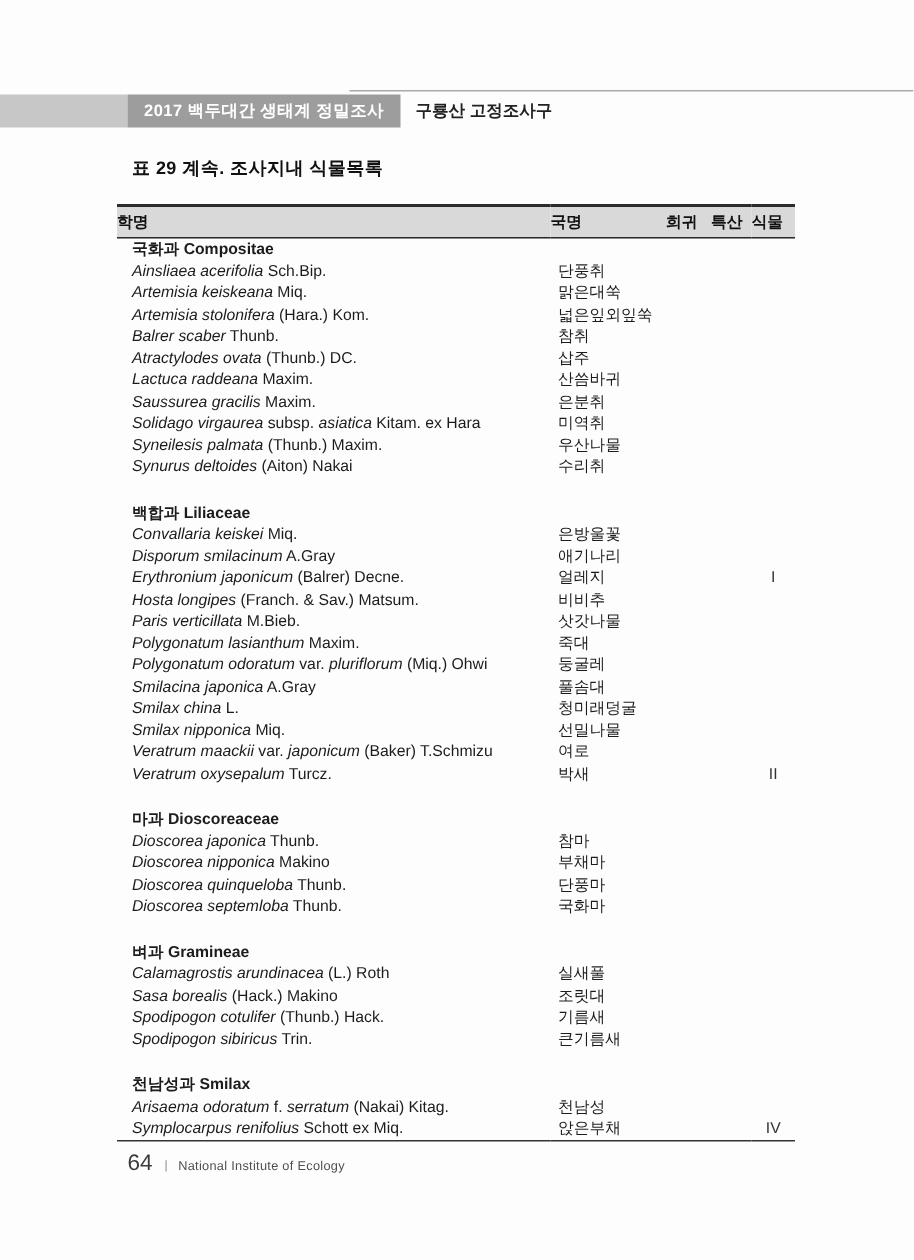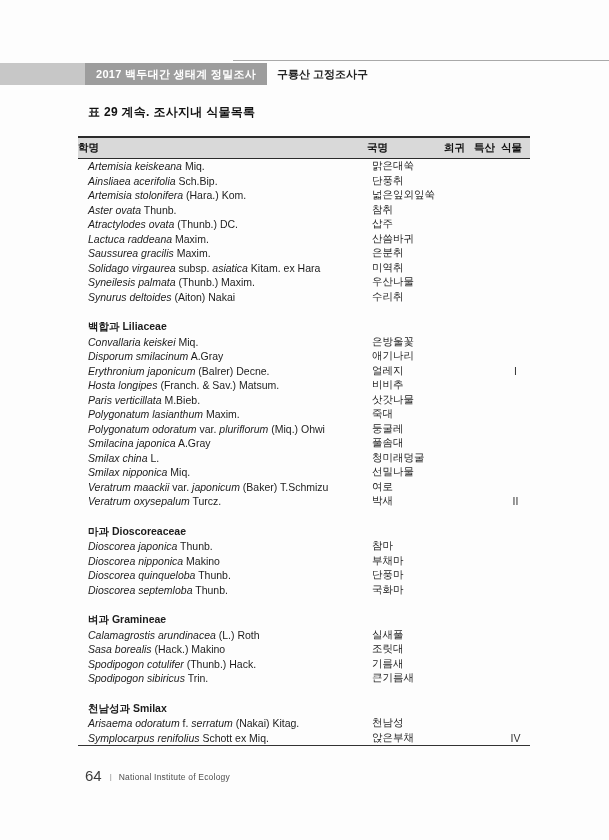--- a/index.html
+++ b/index.html
@@ -89,43 +89,46 @@
     <thead>
       <tr>
         <th>학명</th>
         <th>국명</th>
         <th>희귀</th>
         <th>특산</th>
         <th>식물</th>
       </tr>
     </thead>
     <tbody>
+        <tr class="family-row">
+          <td class="family" colspan="5">국화과 Compositae</td>
+        </tr>
+        <tr>
+          <td class="sci"><i>Ainsliaea acerifolia</i><span> Sch.Bip.</span></td>
+          <td class="kor">단풍취</td>
+          <td class="mark"></td>
+          <td class="mark"></td>
+          <td class="mark"></td>
+        </tr>
         <tr>
           <td class="sci"><i>Artemisia keiskeana</i><span> Miq.</span></td>
           <td class="kor">맑은대쑥</td>
           <td class="mark"></td>
           <td class="mark"></td>
           <td class="mark"></td>
         </tr>
         <tr>
-          <td class="sci"><i>Ainsliaea acerifolia</i><span> Sch.Bip.</span></td>
-          <td class="kor">단풍취</td>
-          <td class="mark"></td>
-          <td class="mark"></td>
-          <td class="mark"></td>
-        </tr>
-        <tr>
           <td class="sci"><i>Artemisia stolonifera</i><span> (Hara.) Kom.</span></td>
           <td class="kor">넓은잎외잎쑥</td>
           <td class="mark"></td>
           <td class="mark"></td>
           <td class="mark"></td>
         </tr>
         <tr>
-          <td class="sci"><i>Aster ovata</i><span> Thunb.</span></td>
+          <td class="sci"><i>Balrer scaber</i><span> Thunb.</span></td>
           <td class="kor">참취</td>
           <td class="mark"></td>
           <td class="mark"></td>
           <td class="mark"></td>
         </tr>
         <tr>
           <td class="sci"><i>Atractylodes ovata</i><span> (Thunb.) DC.</span></td>
           <td class="kor">삽주</td>
           <td class="mark"></td>
           <td class="mark"></td>

